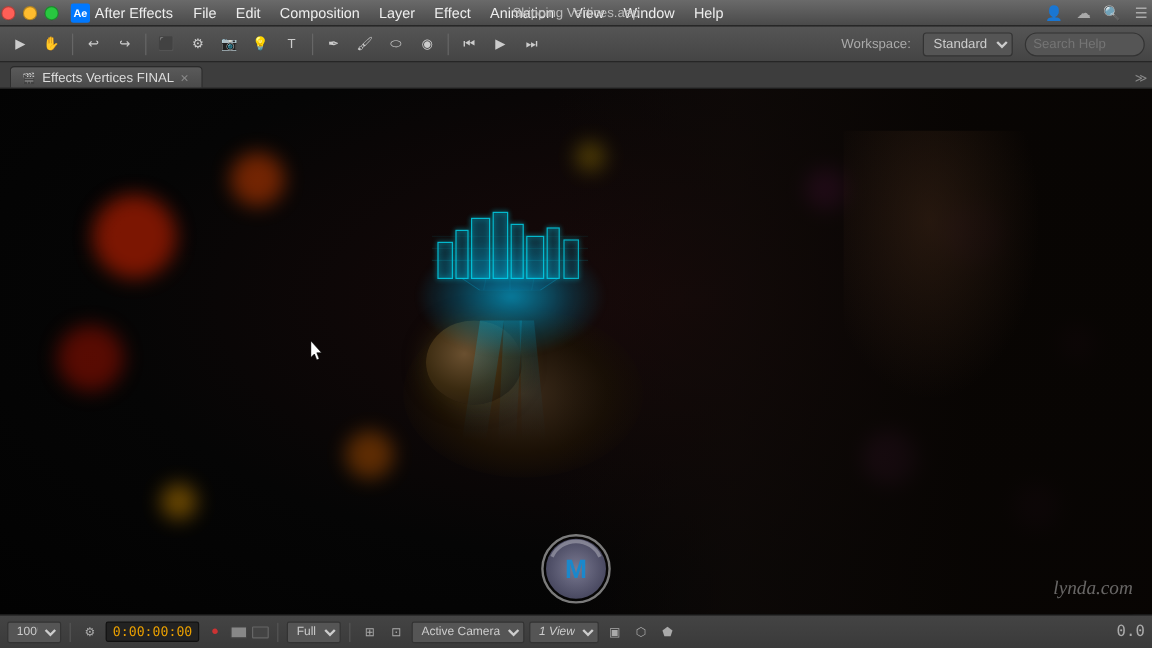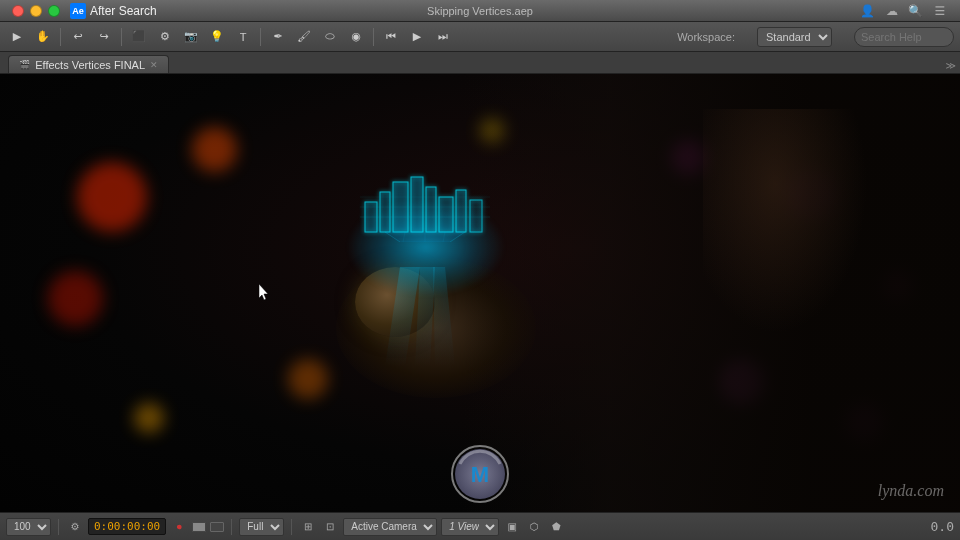--- a/index.html
+++ b/index.html
@@ -13,21 +13,21 @@
       color: #ccc;
       user-select: none;
     }
 
     
     #titlebar {
       height: 22px;
       background: linear-gradient(to bottom, #6a6a6a, #4a4a4a);
       display: flex;
       align-items: center;
-      padding: 0 12px;
+      padding: 0 1px;
       border-bottom: 1px solid #222;
       position: relative;
     }
     #window-controls {
       display: flex;
       gap: 6px;
       align-items: center;
     }
     .win-btn {
       width: 12px;
@@ -128,21 +128,21 @@
       width: 1px;
       height: 18px;
       background: #666;
       margin: 0 2px;
     }
 
     #workspace-area {
       display: flex;
       align-items: center;
       margin-left: auto;
-      gap: 22px;
+      gap: 10px;
     }
     #workspace-label { color: #aaa; font-size: 11px; }
     #workspace-select {
       background: #555;
       border: 1px solid #333;
       color: #ccc;
       font-size: 11px;
       padding: 1px 4px;
       border-radius: 3px;
       height: 20px;
@@ -360,21 +360,32 @@
 <body>
 
 <div id="titlebar">
   <div id="window-controls">
     <div class="win-btn win-close"></div>
     <div class="win-btn win-min"></div>
     <div class="win-btn win-max"></div>
   </div>
   <div id="app-logo">
     <div class="logo-icon">Ae</div>
-    <span id="app-name">After Search</span>
+    <span id="app-name">After Effects</span>
+  </div>
+  <div id="menu-bar">
+    <span class="menu-item">File</span>
+    <span class="menu-item">Edit</span>
+    <span class="menu-item">Composition</span>
+    <span class="menu-item">Layer</span>
+    <span class="menu-item">Effect</span>
+    <span class="menu-item">Animation</span>
+    <span class="menu-item">View</span>
+    <span class="menu-item">Window</span>
+    <span class="menu-item">Help</span>
   </div>
   <div id="title-center">Skipping Vertices.aep</div>
   <div id="right-icons">
     <div class="title-icon">👤</div>
     <div class="title-icon">☁</div>
     <div class="title-icon">🔍</div>
     <div class="title-icon">☰</div>
   </div>
 </div>
 

